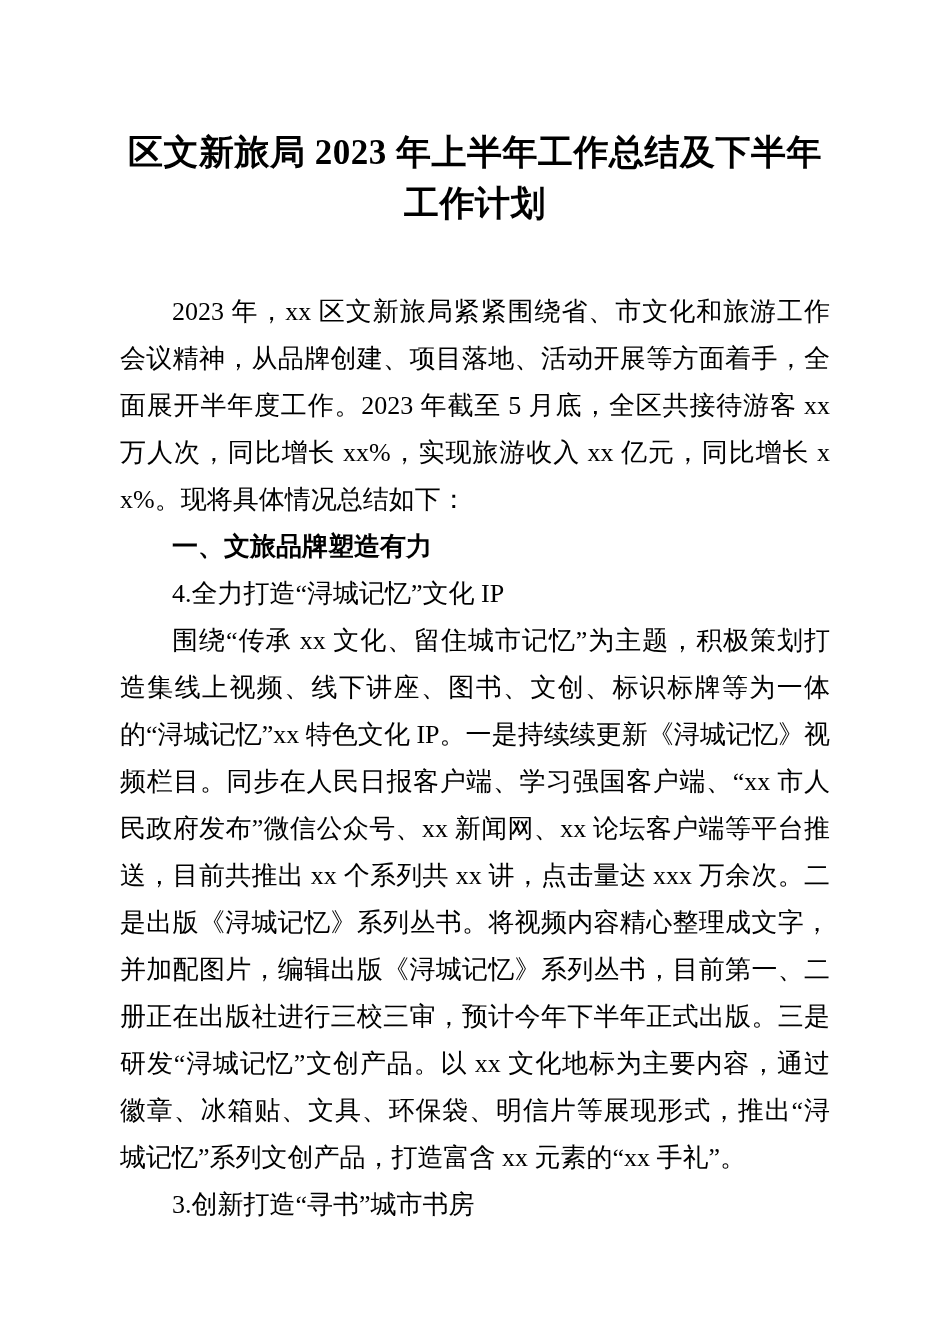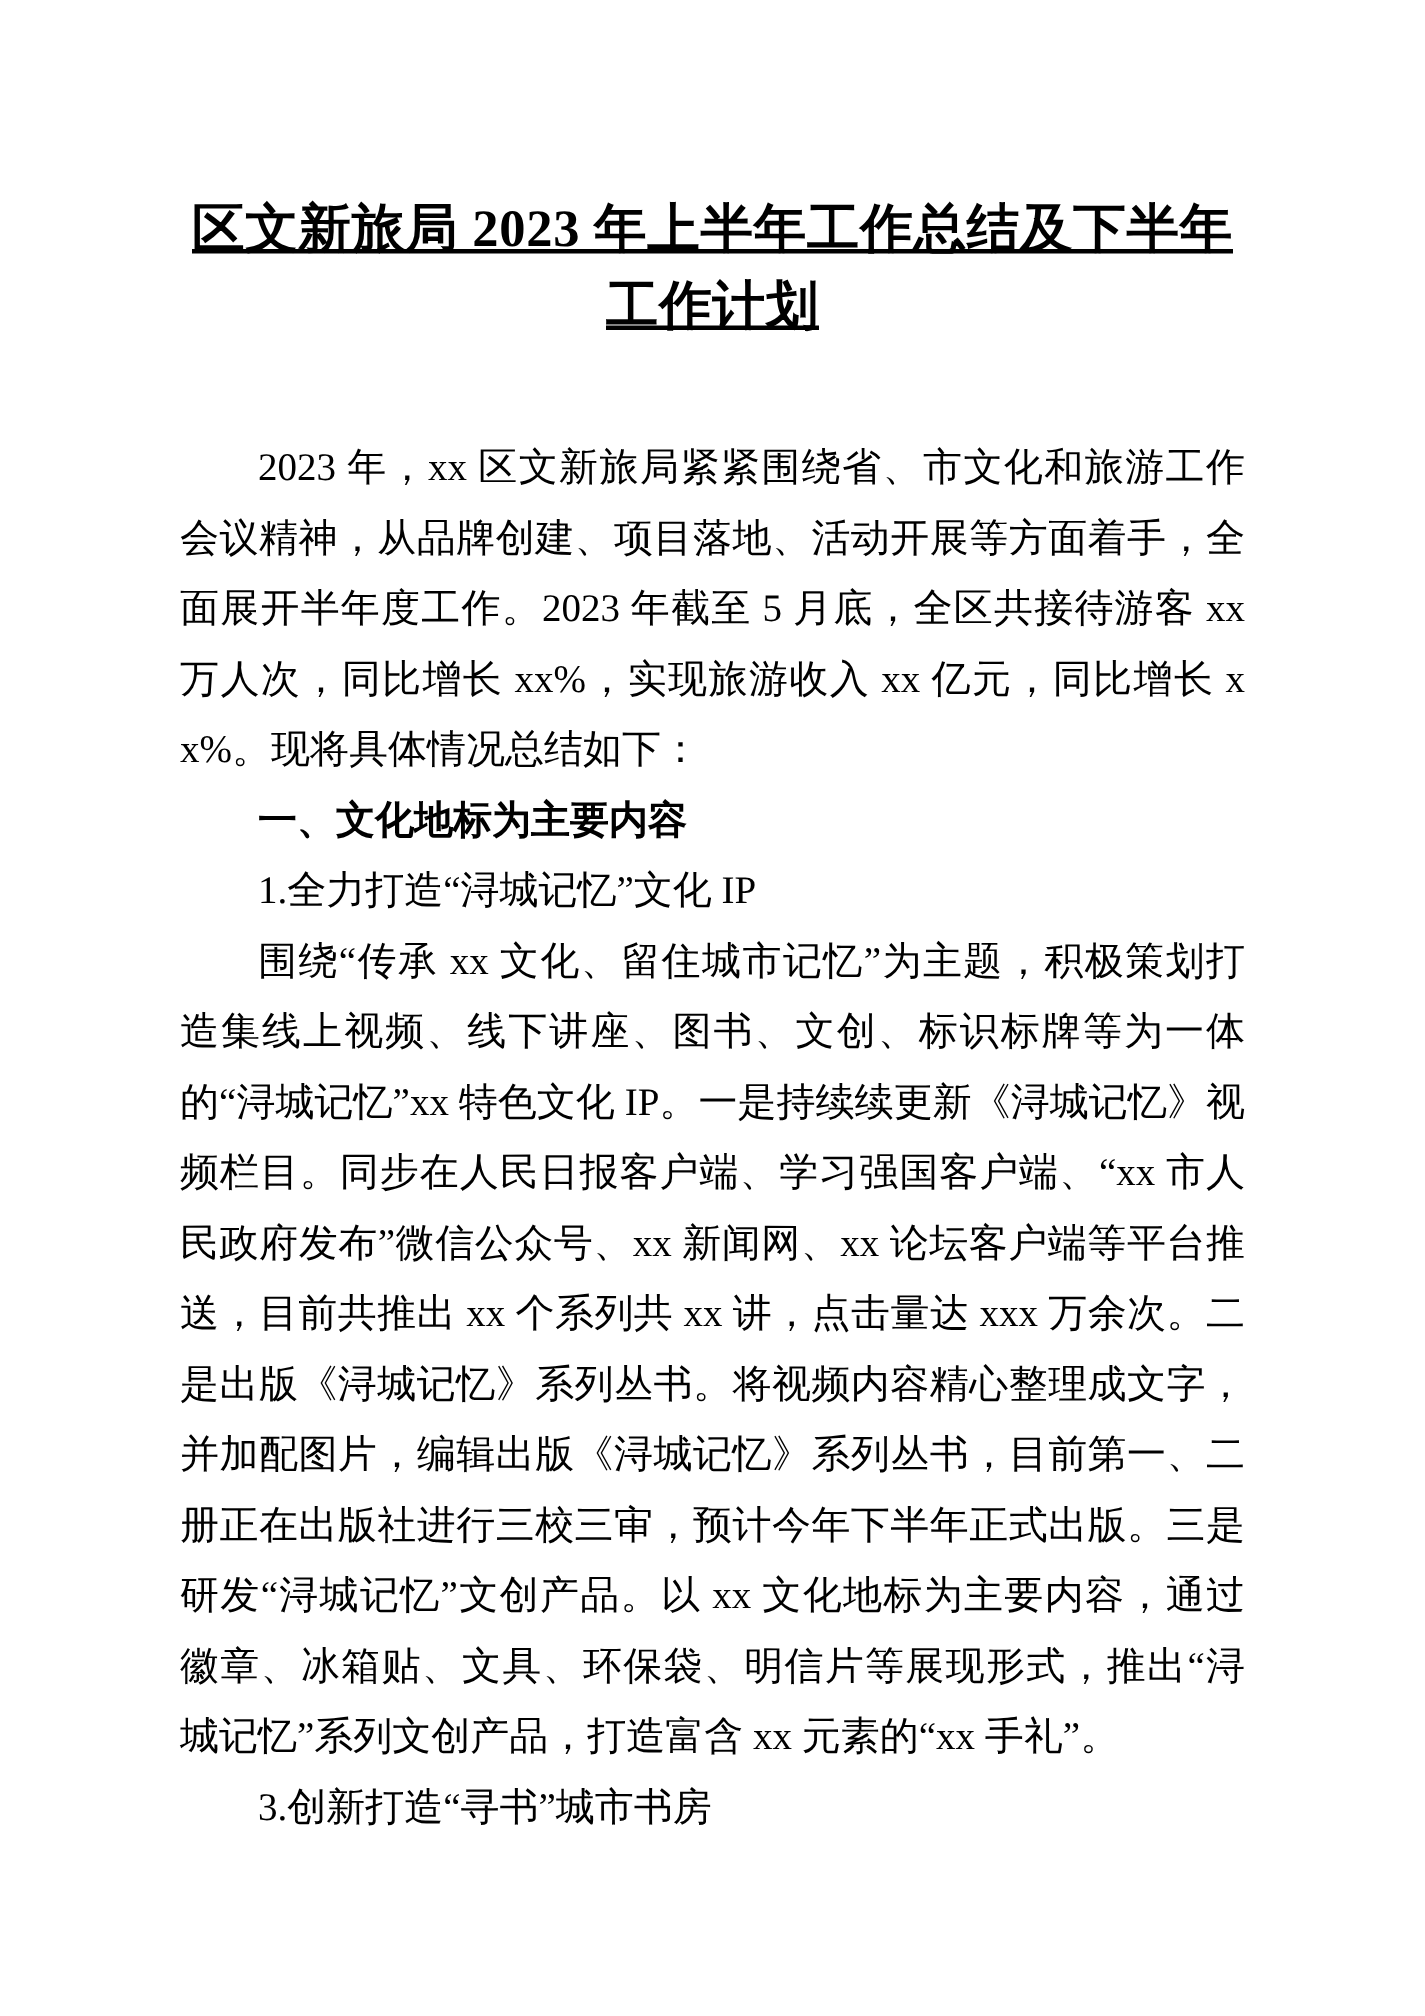--- a/index.html
+++ b/index.html
@@ -19,21 +19,20 @@
     overflow: hidden;
   }
   .doc-title {
     font-family: "Liberation Serif", "DejaVu Serif", serif;
     font-weight: bold;
     font-size: 35px;
     line-height: 1.45;
     text-align: center;
     margin: 0 0 58px 0;
     letter-spacing: 0.5px;
-    text-decoration: underline;
   }
   .para {
     font-family: "Liberation Serif", "DejaVu Serif", serif;
     font-size: 26px;
     line-height: 47px;
     text-align: justify;
     text-indent: 2em;
     margin: 0;
     word-break: break-all;
   }
@@ -43,20 +42,20 @@
   }
 </style>
 </head>
 <body>
 
 <div class="page">
   <h1 class="doc-title">区文新旅局 2023 年上半年工作总结及下半年工作计划</h1>
 
   <p class="para">2023 年，xx 区文新旅局紧紧围绕省、市文化和旅游工作会议精神，从品牌创建、项目落地、活动开展等方面着手，全面展开半年度工作。2023 年截至 5 月底，全区共接待游客 xx 万人次，同比增长 xx%，实现旅游收入 xx 亿元，同比增长 xx%。现将具体情况总结如下：</p>
 
-  <p class="para heading">一、文化地标为主要内容</p>
+  <p class="para heading">一、文旅品牌塑造有力</p>
 
-  <p class="para">1.全力打造“浔城记忆”文化 IP</p>
+  <p class="para">4.全力打造“浔城记忆”文化 IP</p>
 
   <p class="para">围绕“传承 xx 文化、留住城市记忆”为主题，积极策划打造集线上视频、线下讲座、图书、文创、标识标牌等为一体的“浔城记忆”xx 特色文化 IP。一是持续续更新《浔城记忆》视频栏目。同步在人民日报客户端、学习强国客户端、“xx 市人民政府发布”微信公众号、xx 新闻网、xx 论坛客户端等平台推送，目前共推出 xx 个系列共 xx 讲，点击量达 xxx 万余次。二是出版《浔城记忆》系列丛书。将视频内容精心整理成文字，并加配图片，编辑出版《浔城记忆》系列丛书，目前第一、二册正在出版社进行三校三审，预计今年下半年正式出版。三是研发“浔城记忆”文创产品。以 xx 文化地标为主要内容，通过徽章、冰箱贴、文具、环保袋、明信片等展现形式，推出“浔城记忆”系列文创产品，打造富含 xx 元素的“xx 手礼”。</p>
 
   <p class="para">3.创新打造“寻书”城市书房</p>
 </div>
 
 </body></html>

